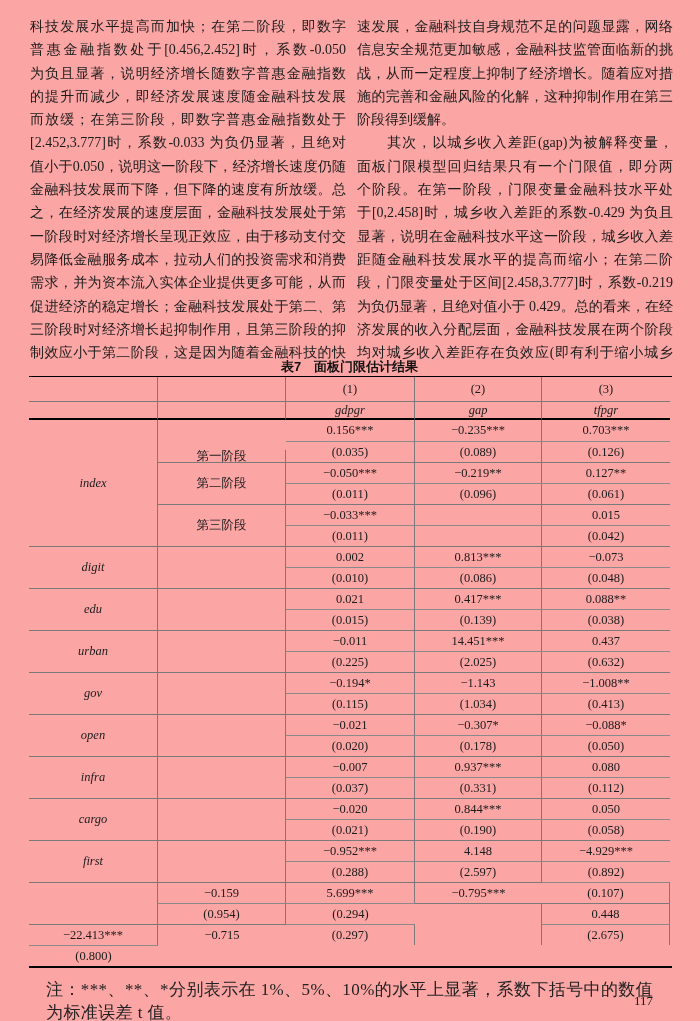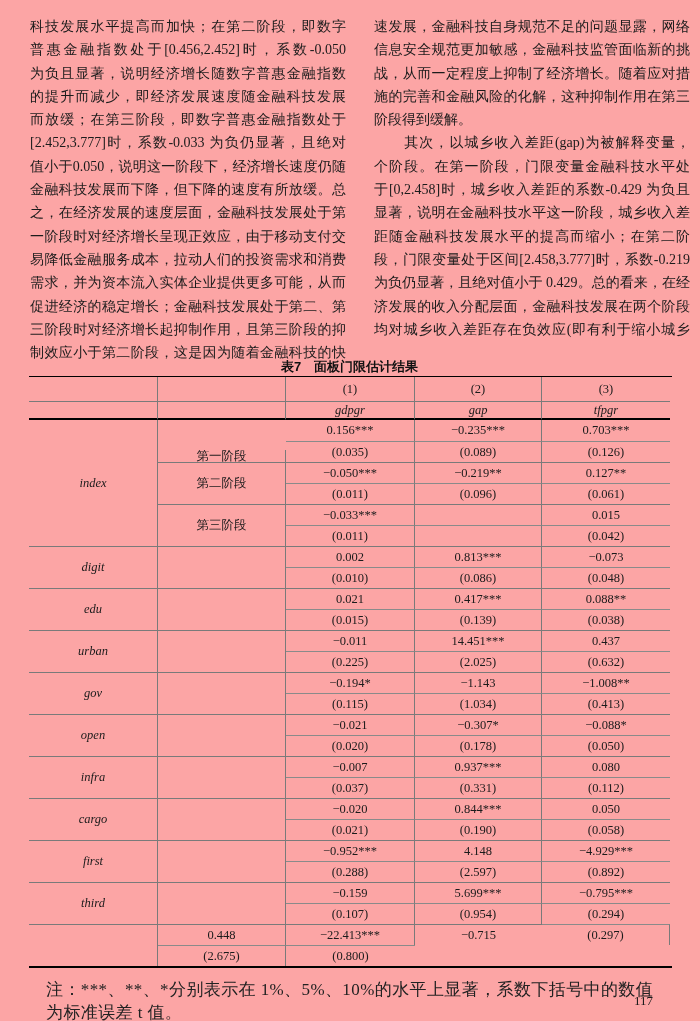--- a/index.html
+++ b/index.html
@@ -14,21 +14,21 @@
     overflow: hidden;
   }
   .textcol {
     position: absolute;
     top: 15px;
     width: 316px;
     font-size: 14px;
     line-height: 23.3px;
   }
   #left-col  { left: 30px; }
-  #right-col { left: 374px; }
+  #right-col { left: 357px; }
   .tline {
     height: 23.3px;
     overflow: hidden;
     text-align: justify;
     text-align-last: justify;
     white-space: pre-wrap;
   }
   .tline.tshort { text-align-last: left; }
 
   .table-title {
@@ -103,20 +103,21 @@
       <div class="tline">三阶段时对经济增长起抑制作用，且第三阶段的抑</div>
       <div class="tline">制效应小于第二阶段，这是因为随着金融科技的快</div>
     </div>
   <div class="textcol" id="right-col">
       <div class="tline">速发展，金融科技自身规范不足的问题显露，网络</div>
       <div class="tline">信息安全规范更加敏感，金融科技监管面临新的挑</div>
       <div class="tline">战，从而一定程度上抑制了经济增长。随着应对措</div>
       <div class="tline">施的完善和金融风险的化解，这种抑制作用在第三</div>
       <div class="tline tshort">阶段得到缓解。</div>
       <div class="tline">　　其次，以城乡收入差距(gap)为被解释变量，</div>
+      <div class="tline">面板门限模型回归结果只有一个门限值，即分两</div>
       <div class="tline">个阶段。在第一阶段，门限变量金融科技水平处</div>
       <div class="tline">于[0,2.458]时，城乡收入差距的系数-0.429 为负且</div>
       <div class="tline">显著，说明在金融科技水平这一阶段，城乡收入差</div>
       <div class="tline">距随金融科技发展水平的提高而缩小；在第二阶</div>
       <div class="tline">段，门限变量处于区间[2.458,3.777]时，系数-0.219</div>
       <div class="tline">为负仍显著，且绝对值小于 0.429。总的看来，在经</div>
       <div class="tline">济发展的收入分配层面，金融科技发展在两个阶段</div>
       <div class="tline">均对城乡收入差距存在负效应(即有利于缩小城乡</div>
     </div>
 
@@ -212,21 +213,20 @@
       <div class="dc v ht-se">(0.190)</div>
       <div class="dc ht-se">(0.058)</div>
       <div class="dc v ht italic" style="grid-row: span 2;">first</div>
       <div class="dc v ht" style="grid-row: span 2;"></div>
       <div class="dc v ht">−0.952***</div>
       <div class="dc v ht">4.148</div>
       <div class="dc  ht">−4.929***</div>
       <div class="dc v ht-se">(0.288)</div>
       <div class="dc v ht-se">(2.597)</div>
       <div class="dc ht-se">(0.892)</div>
-      <div class="dc v ht italic" style="grid-row: span 2;">third</div>
       <div class="dc v ht" style="grid-row: span 2;"></div>
       <div class="dc v ht">−0.159</div>
       <div class="dc v ht">5.699***</div>
       <div class="dc  ht">−0.795***</div>
       <div class="dc v ht-se">(0.107)</div>
       <div class="dc v ht-se">(0.954)</div>
       <div class="dc ht-se">(0.294)</div>
       <div class="dc v ht" style="grid-row: span 2;"></div>
       <div class="dc v ht">0.448</div>
       <div class="dc v ht">−22.413***</div>

